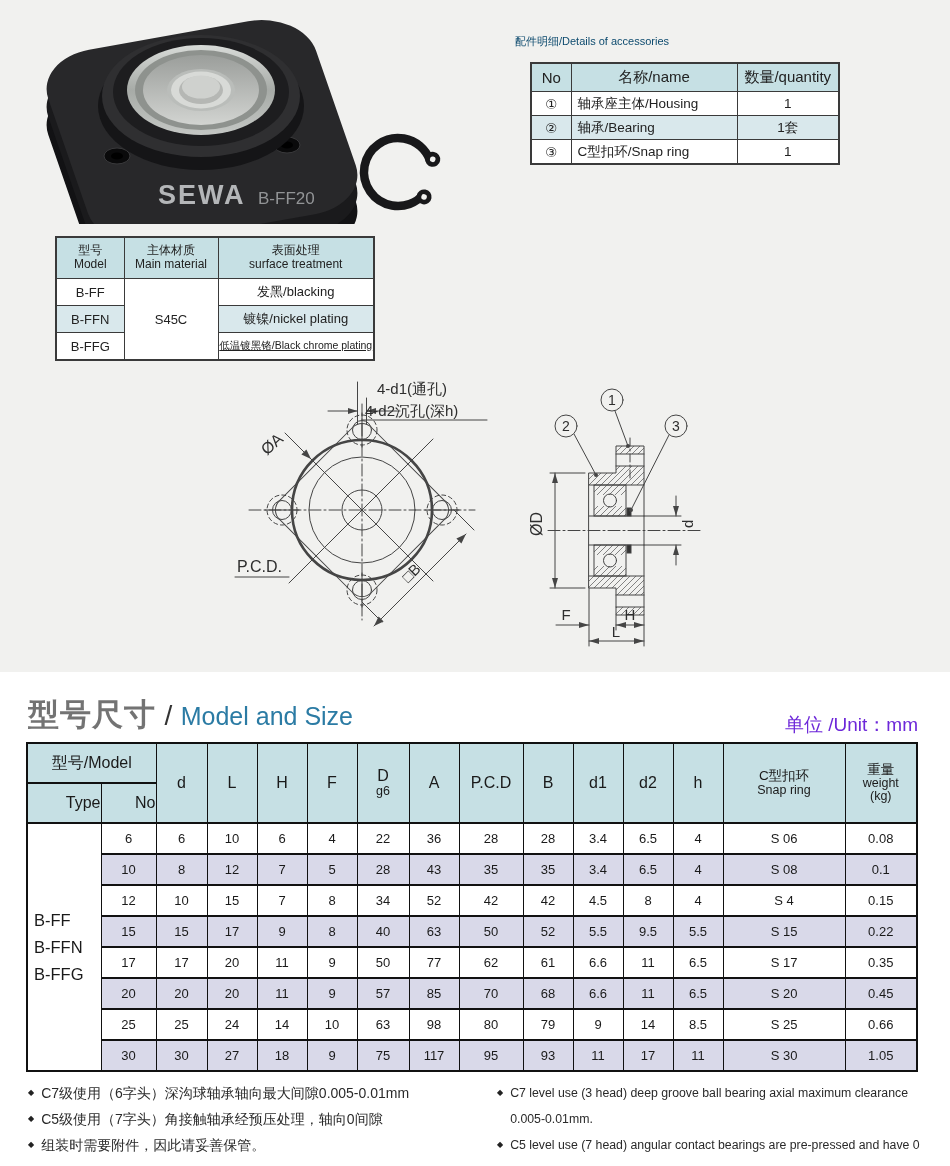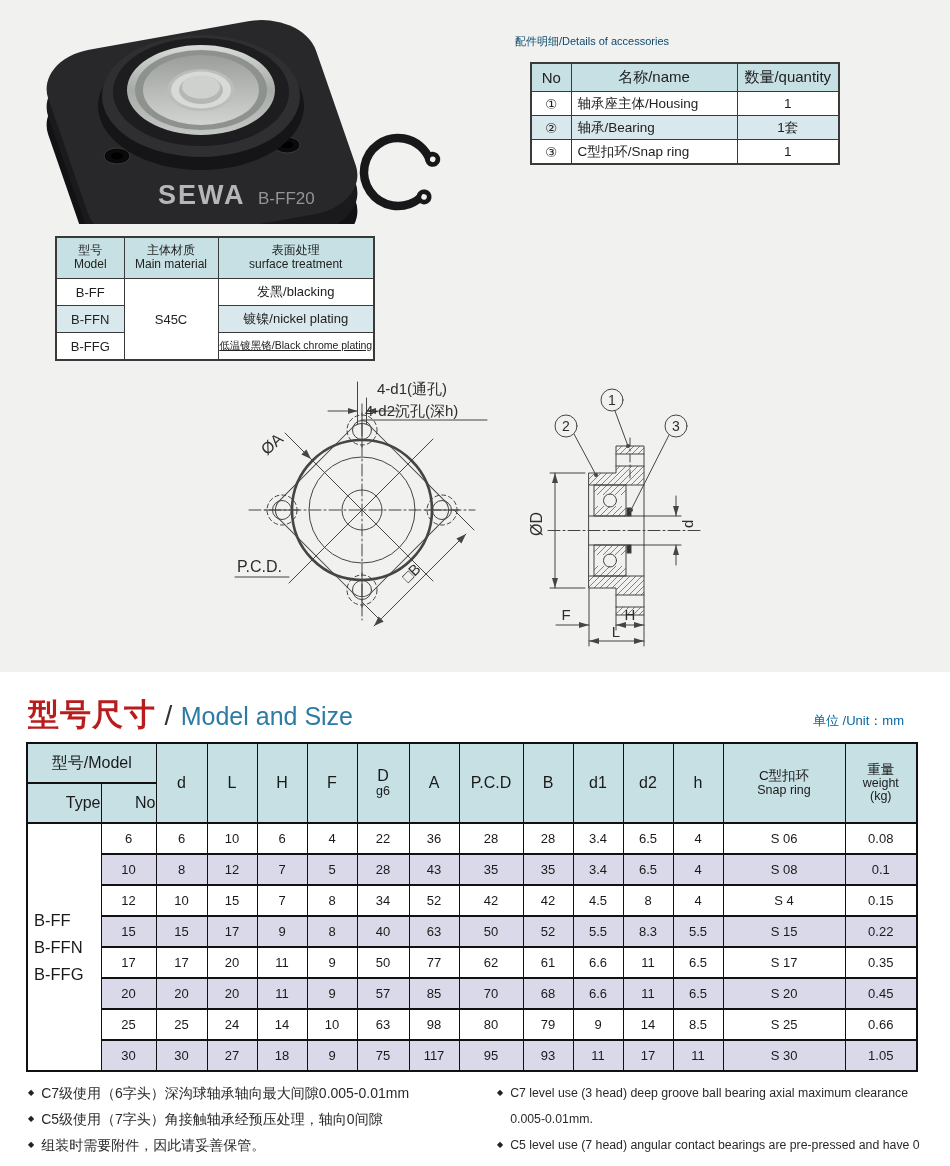--- a/index.html
+++ b/index.html
@@ -22,24 +22,24 @@
 
   
   .mat-tbl{position:absolute;left:55px;top:236px;width:318px;}
   .mat-tbl th{height:40px;background:#c6e0e4;line-height:1.15;}
   .mat-tbl th .zh{font-size:12px;} .mat-tbl th .en{font-size:12px;}
   .mat-tbl td{height:26px;font-size:13px;}
   .mat-tbl td.shrink{font-size:10.5px;text-decoration:underline;}
 
   
   .size-title{position:absolute;left:28px;top:694px;}
-  .size-title .zh{font-size:31px;font-weight:bold;color:#b91c1c;letter-spacing:1px;}
+  .size-title .zh{font-size:31px;font-weight:bold;color:#737373;letter-spacing:1px;}
   .size-title .sep{font-size:28px;color:#333;margin:0 4px;}
   .size-title .en{font-size:25px;color:#2b7ba4;}
-  .unit-label{position:absolute;right:46px;top:712px;font-size:13px;color:#0369a1;}
+  .unit-label{position:absolute;right:32px;top:712px;font-size:19px;color:#6d28d9;}
 
   table.size-tbl{position:absolute;left:26px;top:742px;border-collapse:collapse;
       table-layout:fixed;border:2px solid #111;background:#fff;}
   .size-tbl th,.size-tbl td{border:1px solid #111;text-align:center;padding:0;
       font-weight:normal;color:#1a1a1a;overflow:hidden;}
   .size-tbl thead th{background:#c6e0e4;border-bottom-width:2px;}
   .size-tbl thead tr{height:40px;}
   .size-tbl thead .corner{font-size:16px;}
   .size-tbl thead .sub{font-size:16px;text-align:right;}
   .size-tbl thead .colh{font-size:16px;line-height:1.05;}
@@ -482,21 +482,21 @@
           <td>15</td>
           <td>15</td>
           <td>17</td>
           <td>9</td>
           <td>8</td>
           <td>40</td>
           <td>63</td>
           <td>50</td>
           <td>52</td>
           <td>5.5</td>
-          <td>8.3</td>
+          <td>9.5</td>
           <td>5.5</td>
           <td>S 15</td>
           <td>0.22</td>
         </tr>
         <tr>
           <td>17</td>
           <td>17</td>
           <td>20</td>
           <td>11</td>
           <td>9</td>

